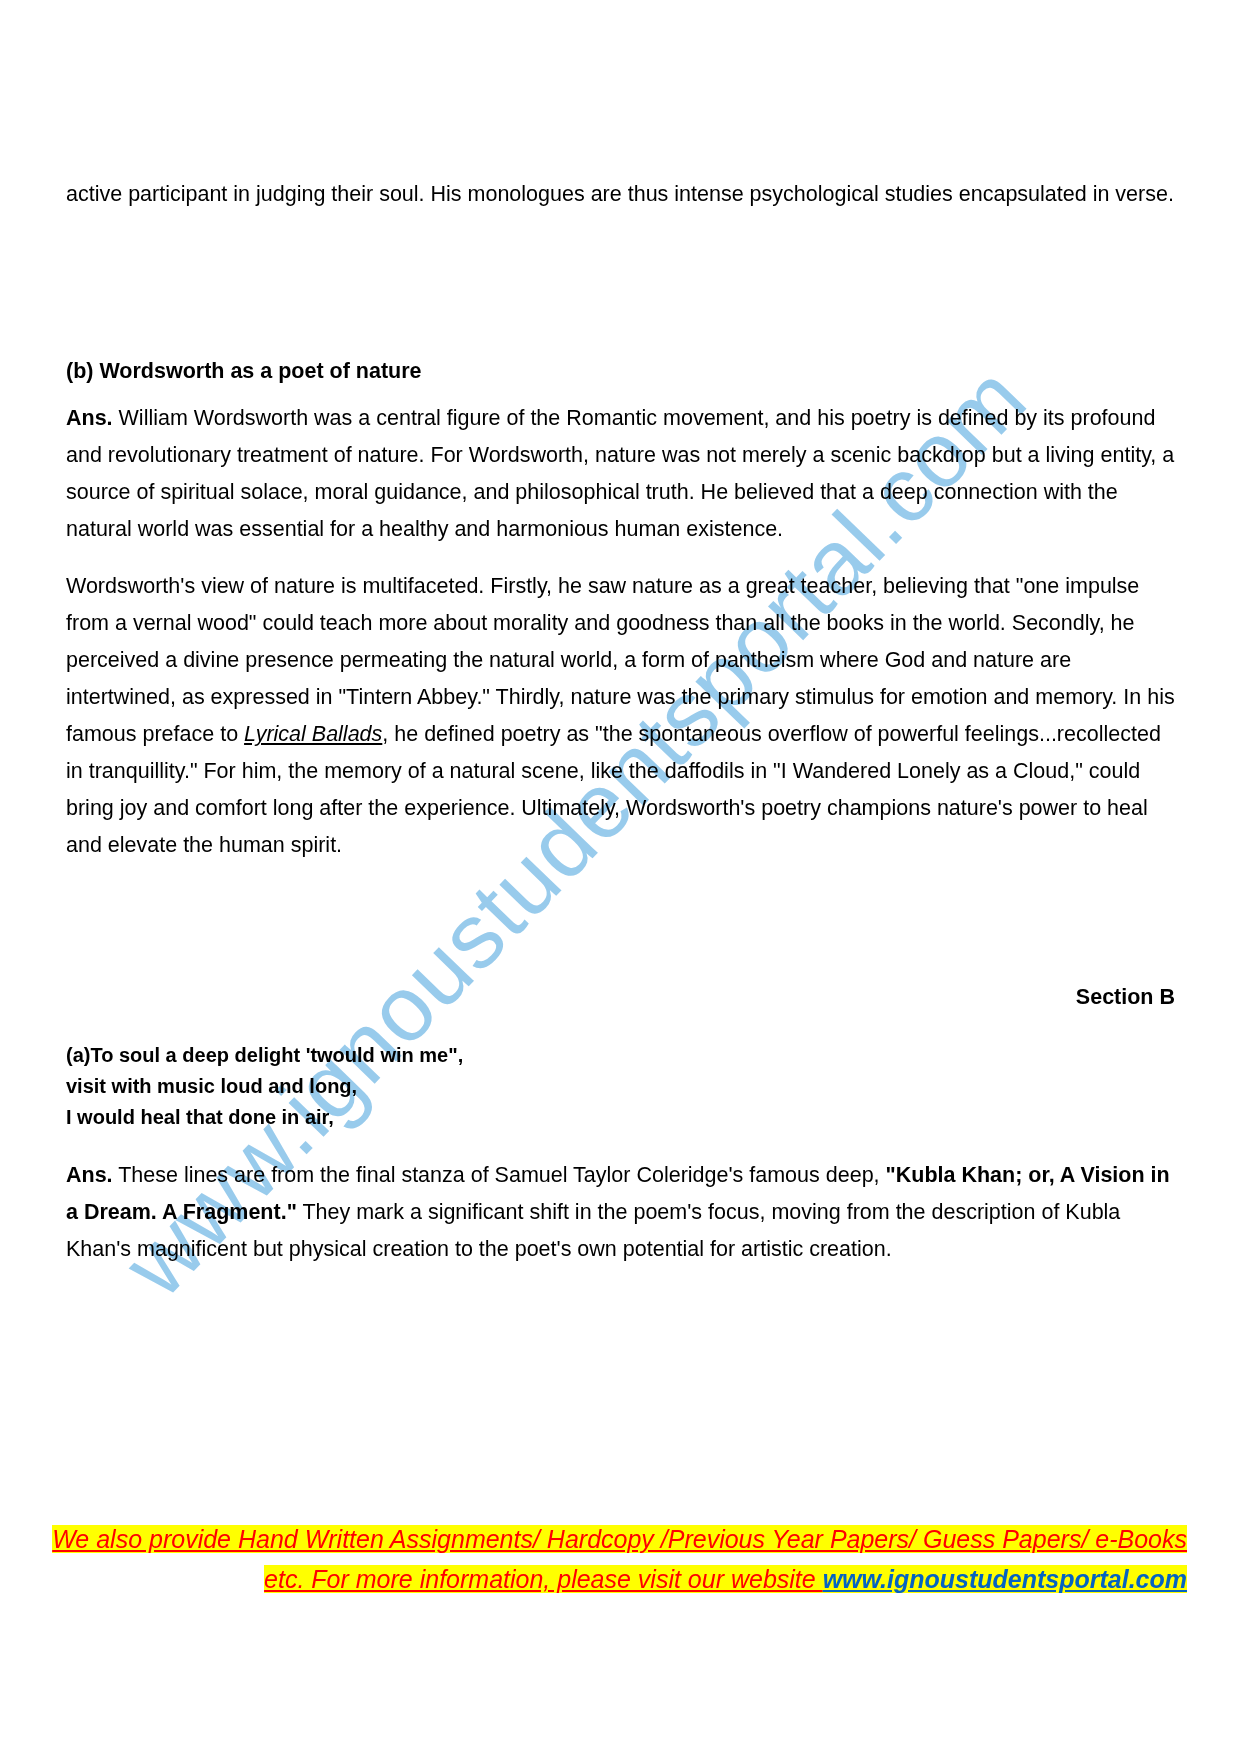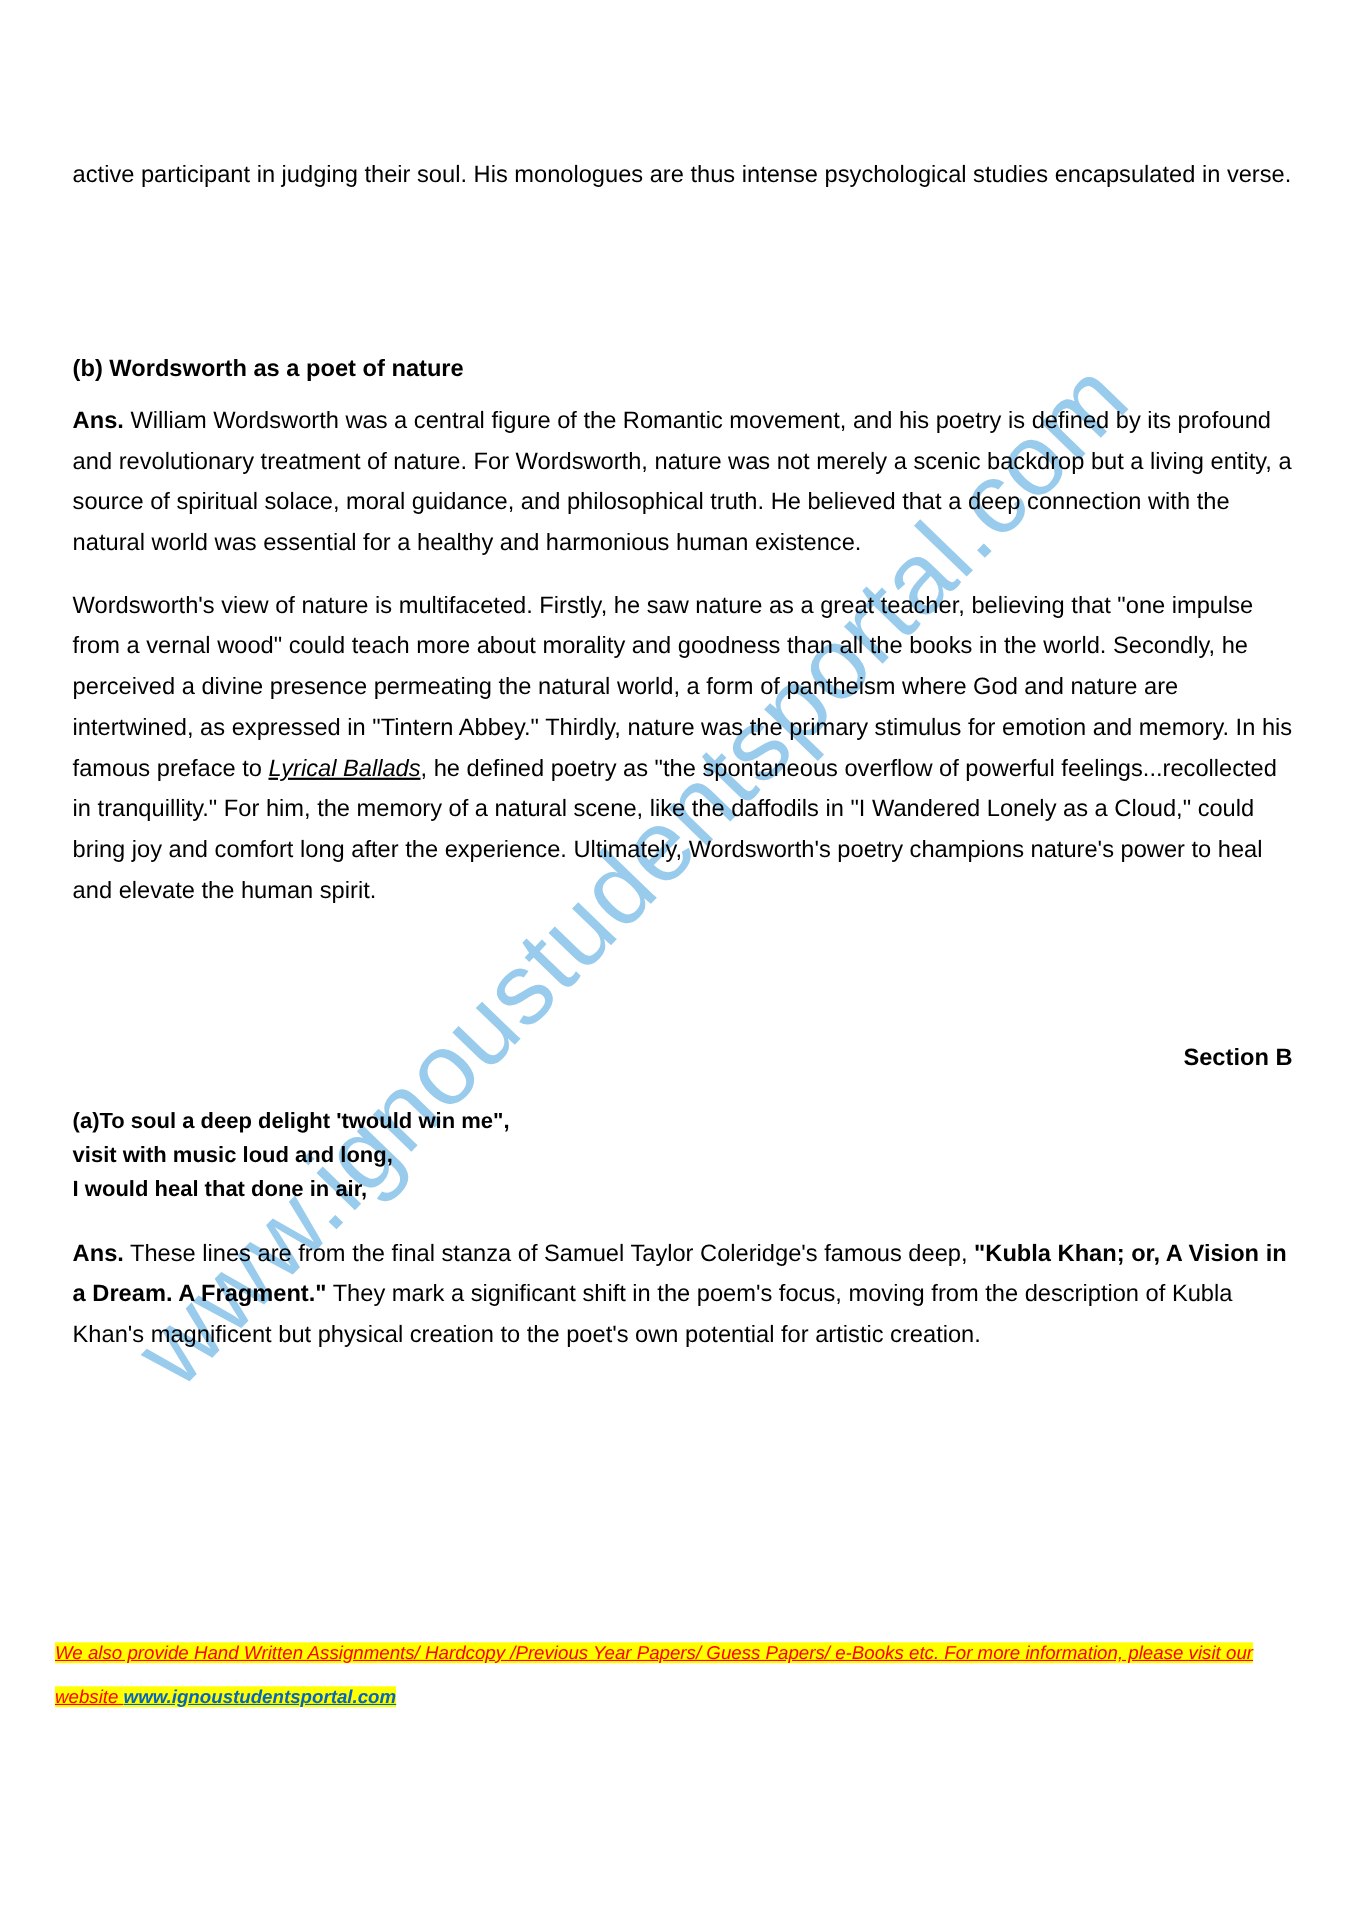--- a/index.html
+++ b/index.html
@@ -29,20 +29,21 @@
     white-space: nowrap;
     z-index: 0;
     pointer-events: none;
   }
   .content {
     position: relative;
     z-index: 1;
     padding: 140px 66px 0 66px;
     font-size: 21.5px;
     line-height: 37px;
+    margin-top: 36px;
   }
   .para { margin: 0 0 20px 0; }
   .bold { font-weight: bold; }
   .italic { font-style: italic; text-decoration: underline; }
   .heading {
     font-weight: bold;
     margin-top: 140px;
     margin-bottom: 10px;
   }
   .section-heading {
@@ -57,25 +58,25 @@
   }
   .quote-block {
     font-weight: bold;
     font-size: 20px;
     line-height: 31px;
     margin-bottom: 24px;
   }
   .footer {
     position: absolute;
     left: 0;
-    right: 16px;
+    right: 4px;
     top: 1483px;
     z-index: 1;
-    text-align: left;
-    font-size: 17px;
+    text-align: right;
+    font-size: 25px;
     line-height: 40px;
     padding: 0 50px;
   }
   .footer .hl {
     background: var(--footer-highlight, #ffff00);
     color: var(--footer-text-color, #ff0000);
     font-style: italic;
     text-decoration: underline;
   }
   .footer a.site-link {

